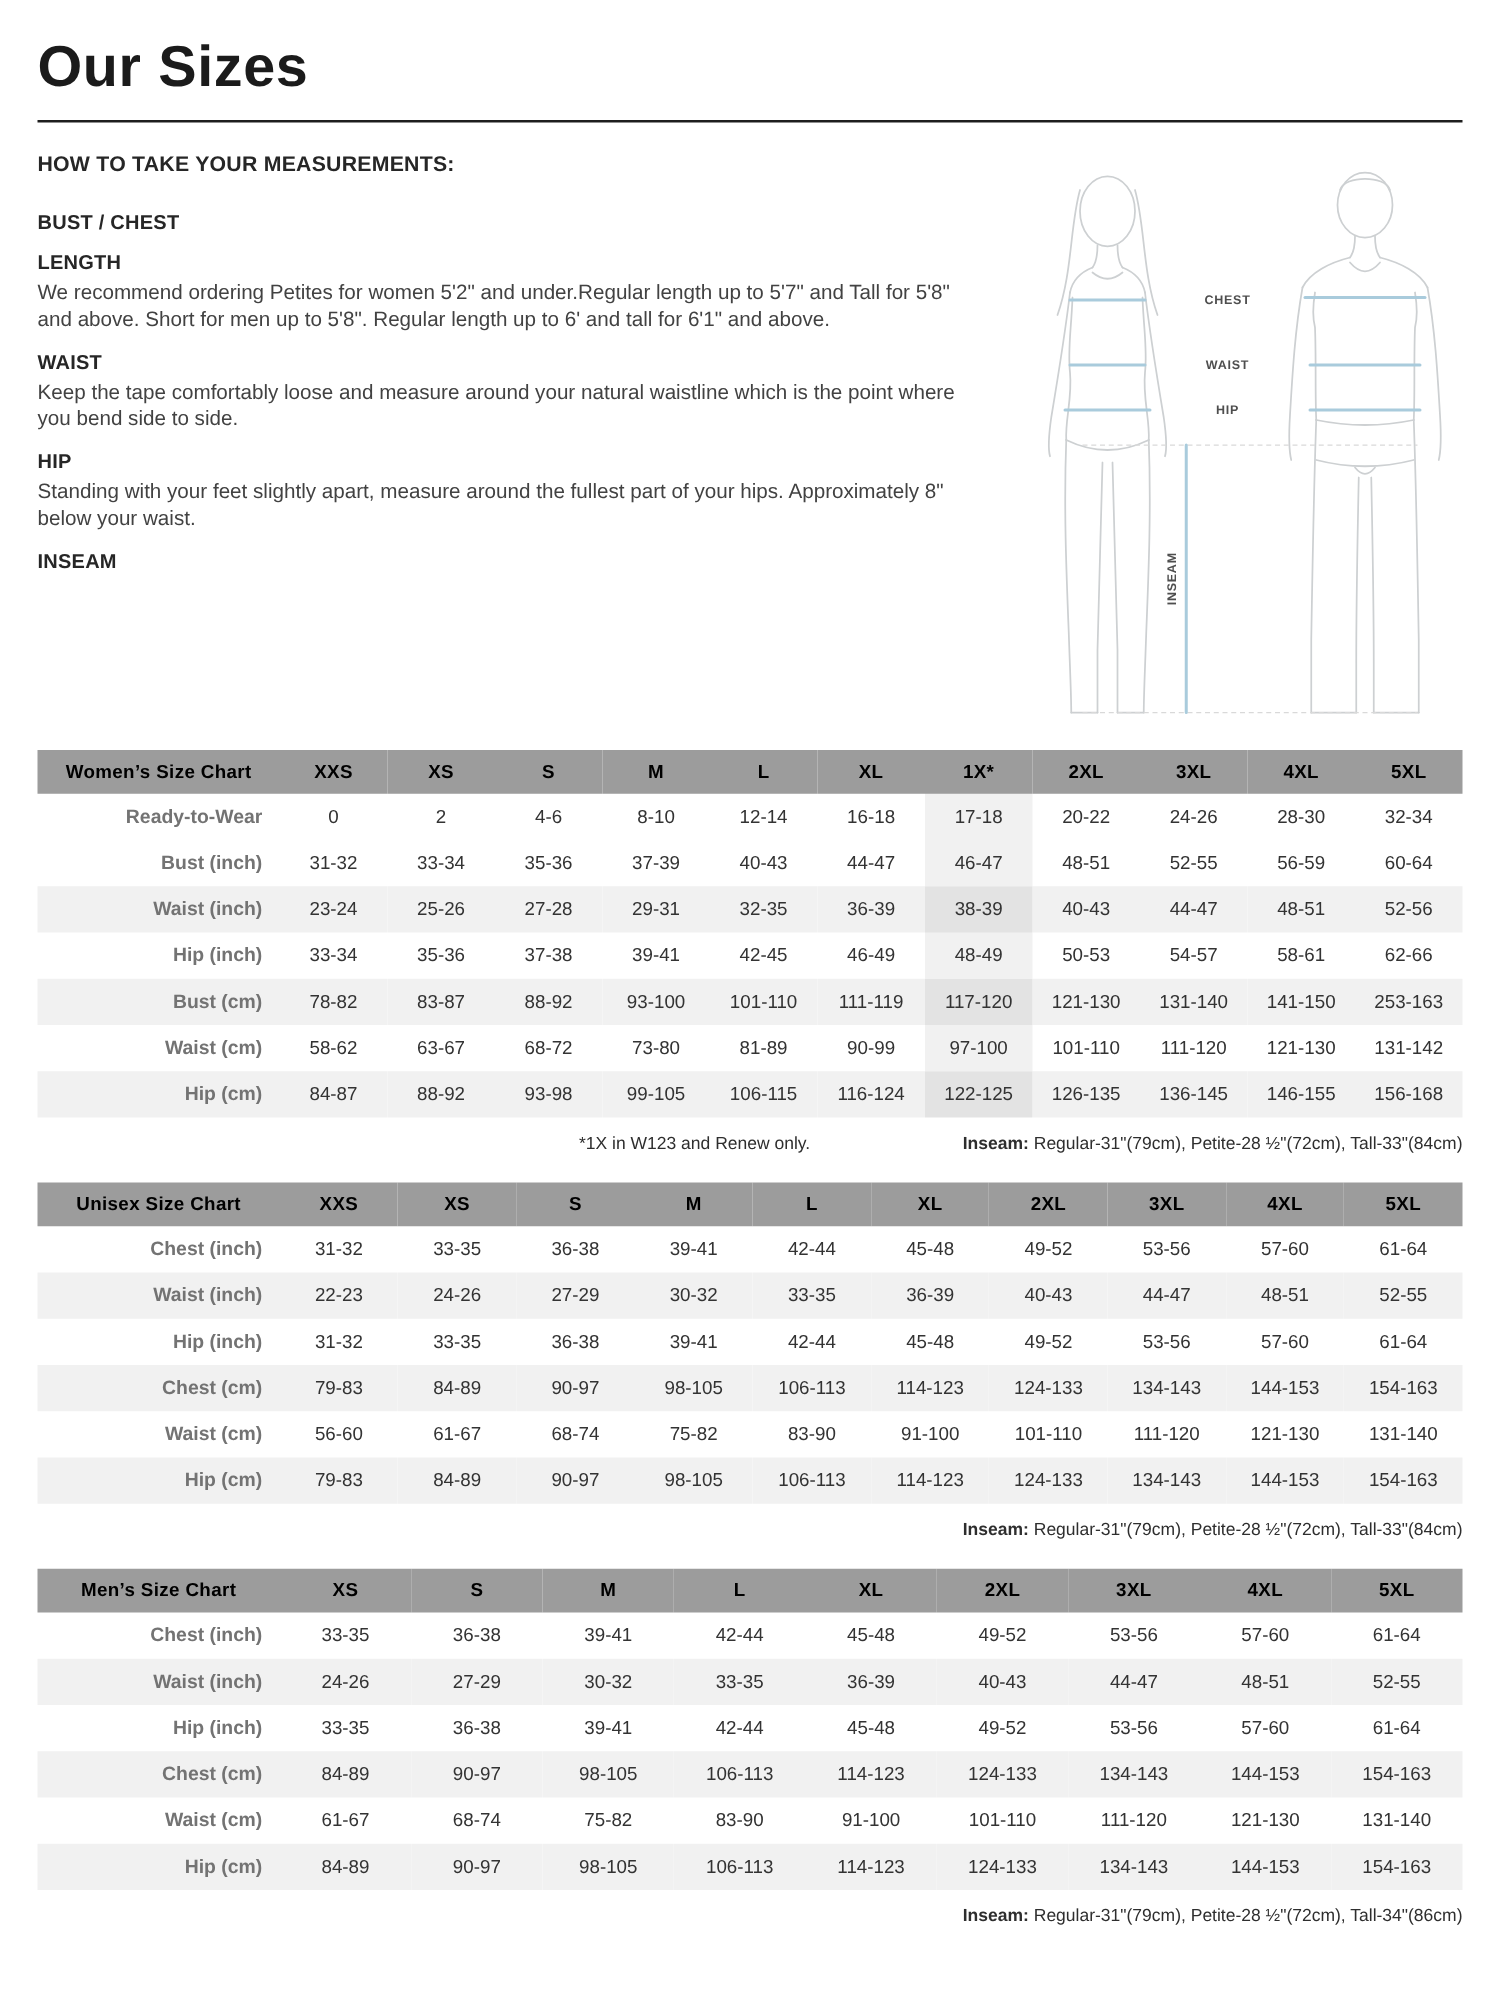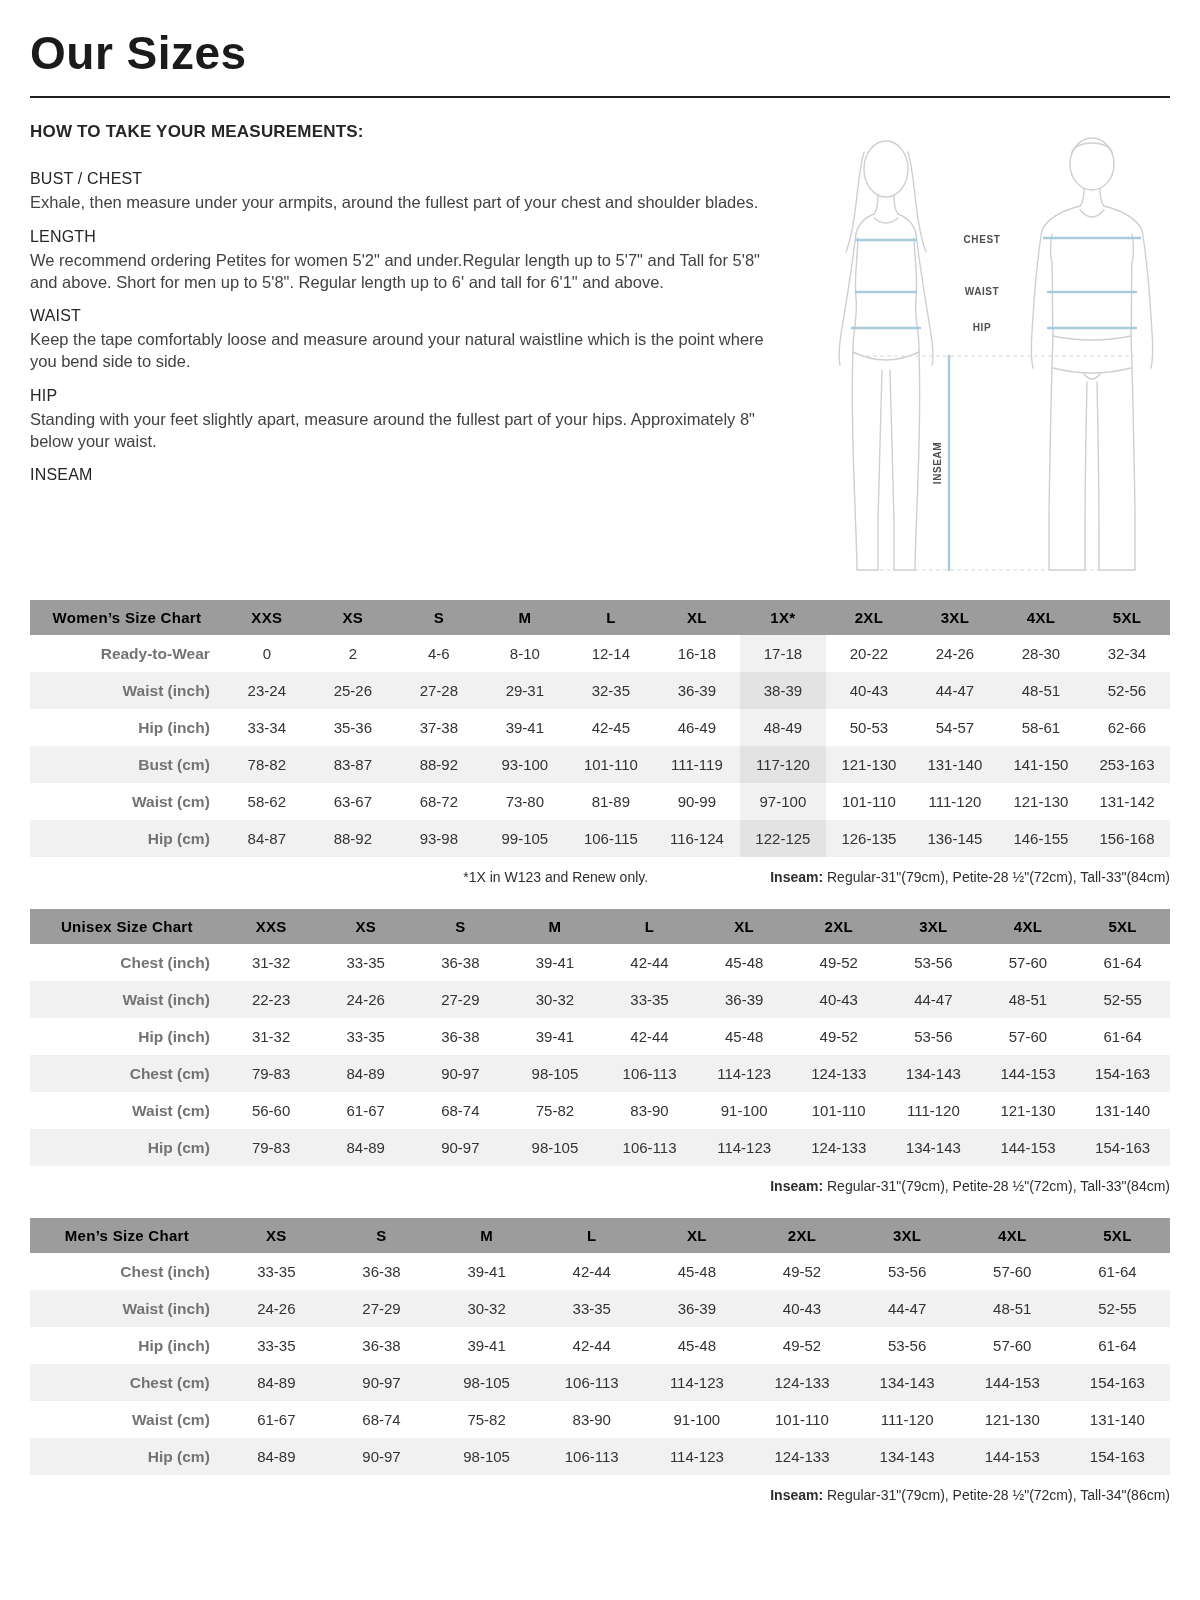--- a/index.html
+++ b/index.html
@@ -28,21 +28,21 @@
   .measure-text h2 {
     font-size: 17px;
     font-weight: 700;
     color: #262626;
     margin-bottom: 28px;
     letter-spacing: .2px;
   }
   .m-sec { margin-bottom: 14px; }
   .m-sec h3 {
     font-size: 16px;
-    font-weight: 400;
+    font-weight: 700;
     color: #262626;
     margin-bottom: 4px;
     letter-spacing: .2px;
   }
   .m-sec p {
     font-size: 16.5px;
     line-height: 1.32;
     color: #424242;
   }
 
@@ -110,21 +110,20 @@
 
   <h1 class="page-title">Our Sizes</h1>
   <hr class="title-rule">
 
   <div class="intro">
     <div class="measure-text">
       <h2>HOW TO TAKE YOUR MEASUREMENTS:</h2>
 
       <section class="m-sec">
         <h3>BUST / CHEST</h3>
-        <p>Exhale, then measure under your armpits, around the fullest part of your chest and shoulder blades.</p>
       </section>
 
       <section class="m-sec">
         <h3>LENGTH</h3>
         <p>We recommend ordering Petites for women 5'2" and under.Regular length up to 5'7" and Tall for 5'8" and above. Short for men up to 5'8". Regular length up to 6' and tall for 6'1" and above.</p>
       </section>
 
       <section class="m-sec">
         <h3>WAIST</h3>
         <p>Keep the tape comfortably loose and measure around your natural waistline which is the point where you bend side to side.</p>
@@ -252,20 +251,34 @@
               <td>4-6</td>
               <td>8-10</td>
               <td>12-14</td>
               <td>16-18</td>
               <td class="hl">17-18</td>
               <td>20-22</td>
               <td>24-26</td>
               <td>28-30</td>
               <td>32-34</td>
             </tr>
+            <tr>
+              <th class="row-label">Bust (inch)</th>
+              <td>31-32</td>
+              <td>33-34</td>
+              <td>35-36</td>
+              <td>37-39</td>
+              <td>40-43</td>
+              <td>44-47</td>
+              <td class="hl">46-47</td>
+              <td>48-51</td>
+              <td>52-55</td>
+              <td>56-59</td>
+              <td>60-64</td>
+            </tr>
             <tr class="shaded">
               <th class="row-label">Waist (inch)</th>
               <td>23-24</td>
               <td>25-26</td>
               <td>27-28</td>
               <td>29-31</td>
               <td>32-35</td>
               <td>36-39</td>
               <td class="hl">38-39</td>
               <td>40-43</td>

